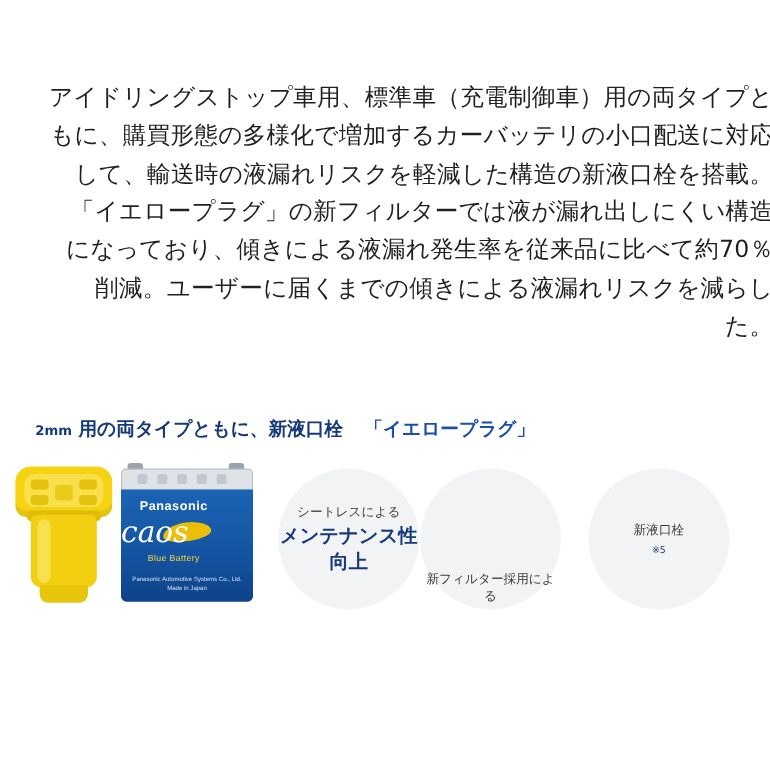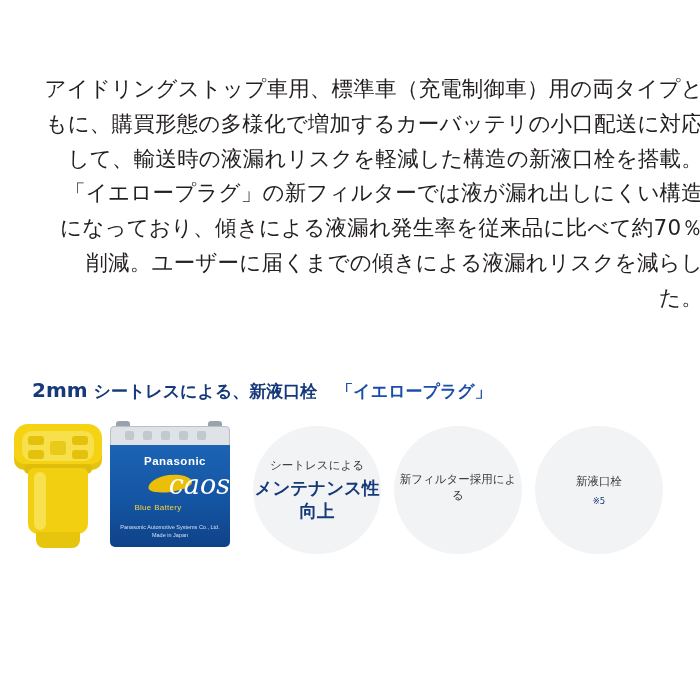--- a/index.html
+++ b/index.html
@@ -41,21 +41,21 @@
     position: absolute;
     left: 32px;
     top: 378px;
     font-size: 17px;
     color: #16397a;
     font-weight: bold;
     font-family: "DejaVu Sans", sans-serif;
     white-space: nowrap;
   }
   .sub-heading .mm {
-    font-size: 20px;
+    font-size: 12px;
   }
   .sub-heading .plug-name {
     color: #1b4ea8;
     margin-left: 19px;
   }
 
   
   .figure-row {
     position: absolute;
     left: 0;
@@ -185,33 +185,33 @@
     width: 120px;
     height: 102px;
     background: linear-gradient(180deg, #1c63b4 0%, #1455a3 55%, #0f4288 100%);
     border-radius: 0 0 5px 5px;
   }
   .battery .brand {
     position: absolute;
     left: 0;
     top: 10px;
     width: 96px;
-    text-align: right;
+    text-align: center;
     color: #ffffff;
     font-size: 11.5px;
     font-weight: bold;
     letter-spacing: 0.5px;
     font-family: "Liberation Sans", sans-serif;
   }
   .battery .caos {
     position: absolute;
     left: 0;
     top: 26px;
     width: 120px;
-    text-align: right;
+    text-align: left;
     color: #ffffff;
     font-size: 27px;
     line-height: 1;
     font-style: italic;
     font-family: "DejaVu Serif", serif;
   }
   .battery .swoosh {
     position: absolute;
     left: 38px;
     top: 30px;
@@ -275,42 +275,42 @@
   }
   .feature .big .pct {
     font-size: 21px;
   }
   .feature .note {
     font-size: 8.5px;
     color: #16397a;
     margin-top: 2px;
   }
   #feature-1 { left: 253px; }
-  #feature-2 { left: 394px; }
+  #feature-2 { left: 382px; justify-content: flex-end; }
   #feature-3 { left: 535px; }
 
   
   .bottom-space {
     position: absolute;
     left: 0;
     top: 600px;
     width: 700px;
     height: 100px;
     background: #ffffff;
   }
 </style>
 </head>
 <body>
 
 <div class="page">
 
   <div class="body-copy">アイドリングストップ車用、標準車（充電制御車）用の両タイプともに、購買形態の多様化で増加するカーバッテリの小口配送に対応して、輸送時の液漏れリスクを軽減した構造の新液口栓を搭載。「イエロープラグ」の新フィルターでは液が漏れ出しにくい構造になっており、傾きによる液漏れ発生率を従来品に比べて約70％削減。ユーザーに届くまでの傾きによる液漏れリスクを減らした。</div>
 
   <div class="sub-heading">
-    <span class="mm">2mm</span><span> シートレスによる、新液口栓</span><span class="plug-name">「イエロープラグ」</span>
+    <span class="mm">2mm</span><span> 用の両タイプともに、新液口栓</span><span class="plug-name">「イエロープラグ」</span>
   </div>
 
   <div class="figure-row">
 
     <div class="plug">
       <div class="cap">
         <div class="notch n1"></div>
         <div class="notch n2"></div>
         <div class="notch n3"></div>
         <div class="notch n4"></div>

